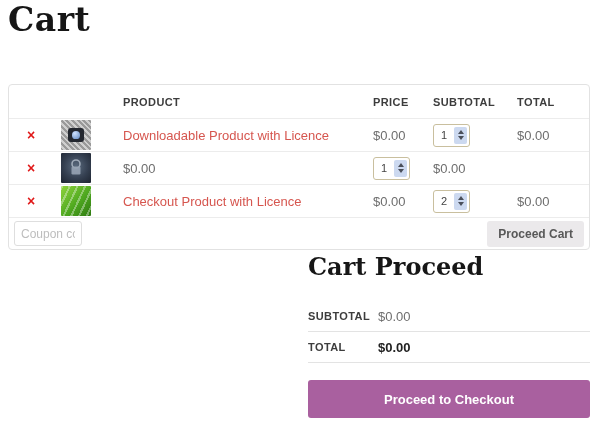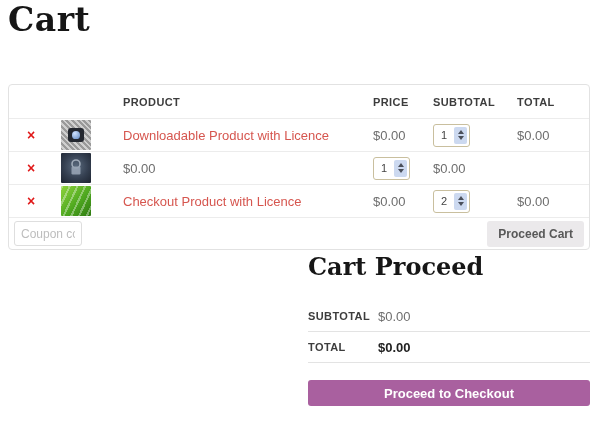--- a/index.html
+++ b/index.html
@@ -100,21 +100,21 @@
   .totals-table { margin-top: 20px; }
   .totals-row {
     display: flex; align-items: center; height: 31px;
     border-bottom: 1px solid #e3e3e3;
   }
   .totals-label { width: 70px; font-size: 11px; font-weight: 700;
     color: #3d3d3d; letter-spacing: 0.4px; }
   .totals-val { font-size: 13px; color: #6e6e6e; }
   .totals-val.strong { color: #222; font-weight: 700; }
   .checkout-btn {
-    margin-top: 17px; width: 100%; height: 26px; border: none; border-radius: 3px;
+    margin-top: 17px; width: 100%; height: 38px; border: none; border-radius: 3px;
     background: #a9609f; color: #ffffff; font-size: 13px; font-weight: 700;
     cursor: pointer; font-family: "Liberation Sans", sans-serif;
   }
 </style>
 </head>
 <body>
 
 <h1 class="page-title">Cart</h1>
 
 <div class="cart-table">

